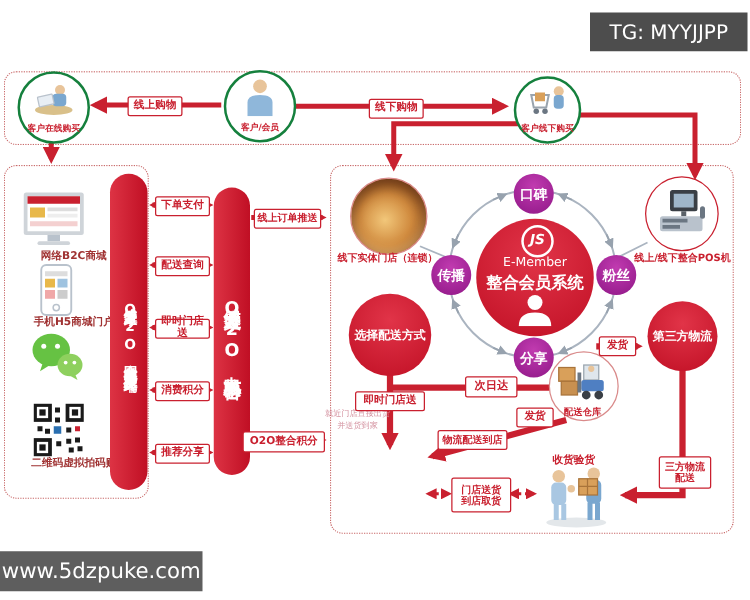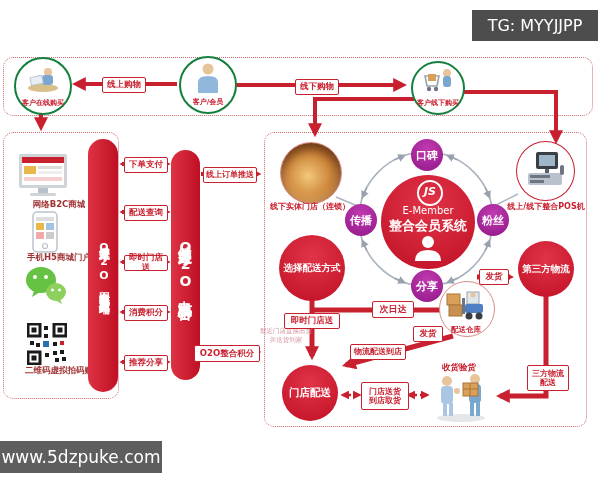--- a/index.html
+++ b/index.html
@@ -248,23 +248,20 @@
       <rect x="22" y="4" width="12" height="12" fill="#dfe6ec" stroke="#9aa4ae" stroke-width="1"></rect>
       <circle cx="28" cy="7" r="2.5" fill="#e8c49a"></circle>
       <rect x="20" y="16" width="18" height="9" rx="2" fill="#4f7fc2"></rect>
       <rect x="17" y="10" width="3" height="16" fill="#6b7682"></rect>
       <circle cx="24" cy="28" r="3.5" fill="#3a3f45"></circle>
       <circle cx="34" cy="28" r="3.5" fill="#3a3f45"></circle>
     </svg>
   </div>
   <div class="redtxt" style="left:441px;top:325px;width:50px;font-size:7.5px;z-index:4;">配送仓库</div>
 
-  <div class="rc" style="left:282px;top:365px;width:56px;height:56px;font-size:10.5px;">
-    <span>门店配送</span>
-  </div>
 
   <div class="tag" style="left:372px;top:301px;width:40px;height:15px;font-size:9px;">次日达</div>
   <div class="tag" style="left:284px;top:313px;width:54px;height:14px;font-size:8.5px;">即时门店送</div>
   <div class="abs" style="left:256px;top:327px;width:60px;font-size:6.5px;color:#d492a0;text-align:center;line-height:9px;z-index:2;">
     <div>就近门店直接出货</div>
     <div>并送货到家</div>
   </div>
   <div class="tag" style="left:479px;top:269px;width:28px;height:14px;font-size:8.5px;">发货</div>
   <div class="tag" style="left:413px;top:326px;width:28px;height:14px;font-size:8.5px;">发货</div>
   <div class="tag" style="left:350px;top:344px;width:54px;height:14px;font-size:8px;">物流配送到店</div>

